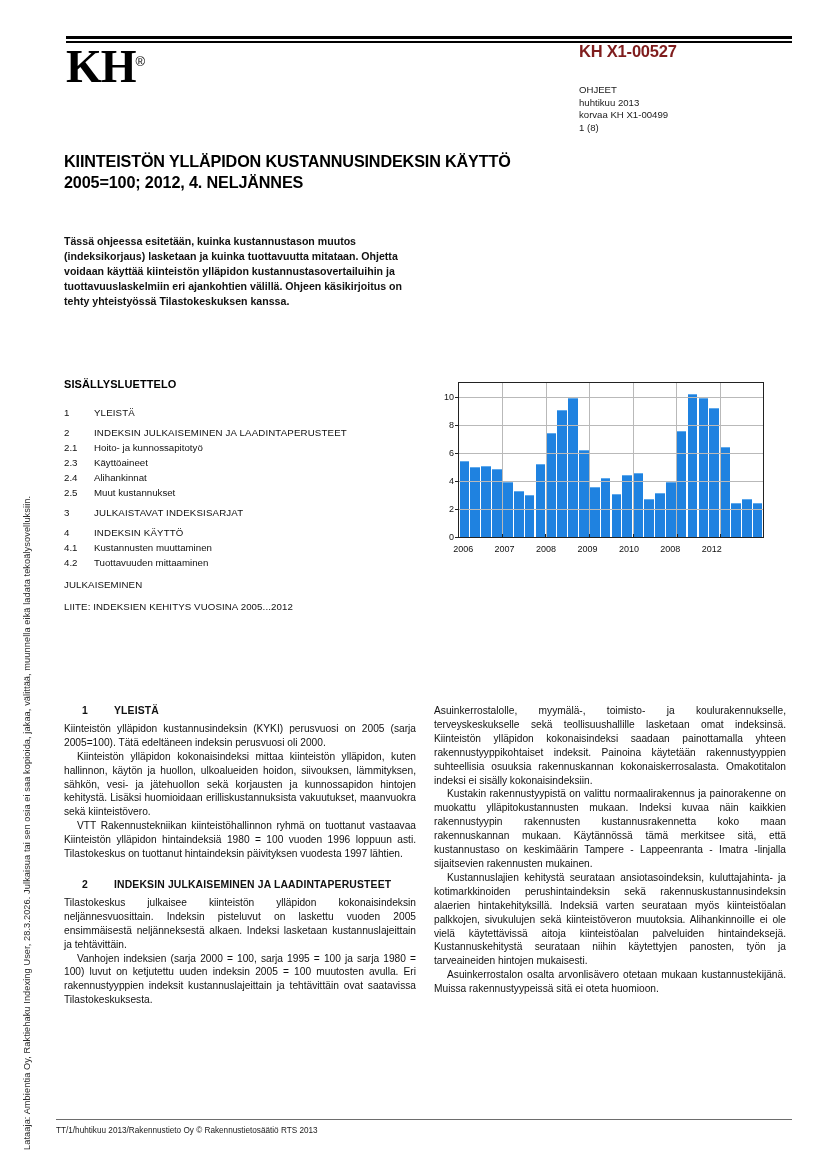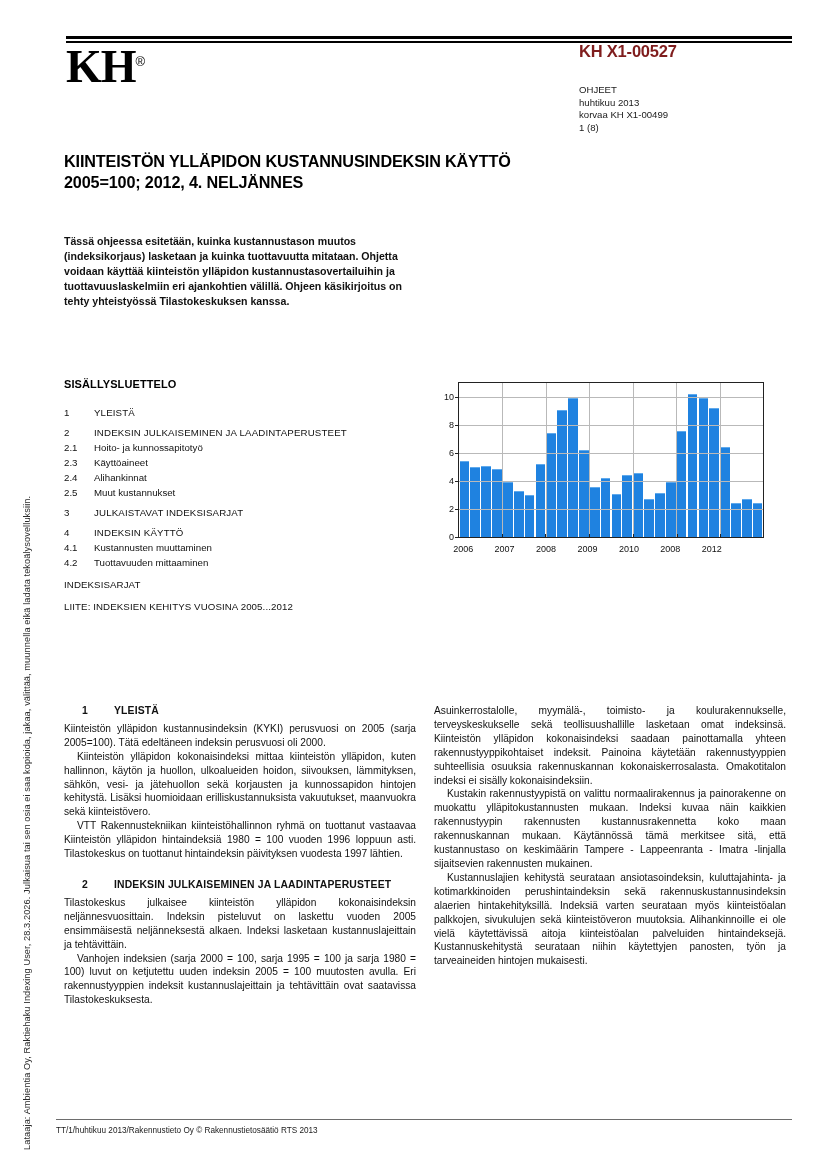--- a/index.html
+++ b/index.html
@@ -188,21 +188,21 @@
       <div class="toc-row lvl2">
         <span class="num">4.1</span>
         <span class="lbl">Kustannusten muuttaminen</span>
       </div>
       <div class="toc-row lvl2">
         <span class="num">4.2</span>
         <span class="lbl">Tuottavuuden mittaaminen</span>
       </div>
       <div class="toc-row plain">
         <span class="num" style="width: 0px; flex: 0 0 0px;"></span>
-        <span class="lbl">INDEKSISARJAT</span>
+        <span class="lbl">JULKAISEMINEN</span>
       </div>
       <div class="toc-row plain">
         <span class="num" style="width: 0px; flex: 0 0 0px;"></span>
         <span class="lbl">LIITE: INDEKSIEN KEHITYS VUOSINA 2005...2012</span>
       </div>
     </div>
 
   <div class="chart-box">
     <div class="chart-plot">
       <div class="bars">
@@ -287,19 +287,20 @@
         <div class="sec-head"><span class="num">2</span><span>INDEKSIN JULKAISEMINEN JA LAADINTAPERUSTEET</span></div>
         <div class="p">Tilastokeskus julkaisee kiinteistön ylläpidon kokonaisindeksin neljännesvuosittain. Indeksin pisteluvut on laskettu vuoden 2005 ensimmäisestä neljänneksestä alkaen. Indeksi lasketaan kustannuslajeittain ja tehtävittäin.</div>
         <div class="p">Vanhojen indeksien (sarja 2000 = 100, sarja 1995 = 100 ja sarja 1980 = 100) luvut on ketjutettu uuden indeksin 2005 = 100 muutosten avulla. Eri rakennustyyppien indeksit kustannuslajeittain ja tehtävittäin ovat saatavissa Tilastokeskuksesta.</div>
       </div>
     </div>
   <div class="col col-right">
       <div>
         <div class="p">Asuinkerrostalolle, myymälä-, toimisto- ja koulurakennukselle, terveyskeskukselle sekä teollisuushallille lasketaan omat indeksinsä. Kiinteistön ylläpidon kokonaisindeksi saadaan painottamalla yhteen rakennustyyppikohtaiset indeksit. Painoina käytetään rakennustyyppien suhteellisia osuuksia rakennuskannan kokonaiskerrosalasta. Omakotitalon indeksi ei sisälly kokonaisindeksiin.</div>
         <div class="p">Kustakin rakennustyypistä on valittu normaalirakennus ja painorakenne on muokattu ylläpitokustannusten mukaan. Indeksi kuvaa näin kaikkien rakennustyypin rakennusten kustannusrakennetta koko maan rakennuskannan mukaan. Käytännössä tämä merkitsee sitä, että kustannustaso on keskimäärin Tampere - Lappeenranta - Imatra -linjalla sijaitsevien rakennusten mukainen.</div>
         <div class="p">Kustannuslajien kehitystä seurataan ansiotasoindeksin, kuluttajahinta- ja kotimarkkinoiden perushintaindeksin sekä rakennuskustannusindeksin alaerien hintakehityksillä. Indeksiä varten seurataan myös kiinteistöalan palkkojen, sivukulujen sekä kiinteistöveron muutoksia. Alihankinnoille ei ole vielä käytettävissä aitoja kiinteistöalan palveluiden hintaindeksejä. Kustannuskehitystä seurataan niihin käytettyjen panosten, työn ja tarveaineiden hintojen mukaisesti.</div>
+        <div class="p">Asuinkerrostalon osalta arvonlisävero otetaan mukaan kustannustekijänä. Muissa rakennustyypeissä sitä ei oteta huomioon.</div>
       </div>
     </div>
 
   <div class="foot-rule"></div>
   <div class="footer">TT/1/huhtikuu 2013/Rakennustieto Oy  © Rakennustietosäätiö RTS 2013</div>
 
 </div>
 
 </body></html>

